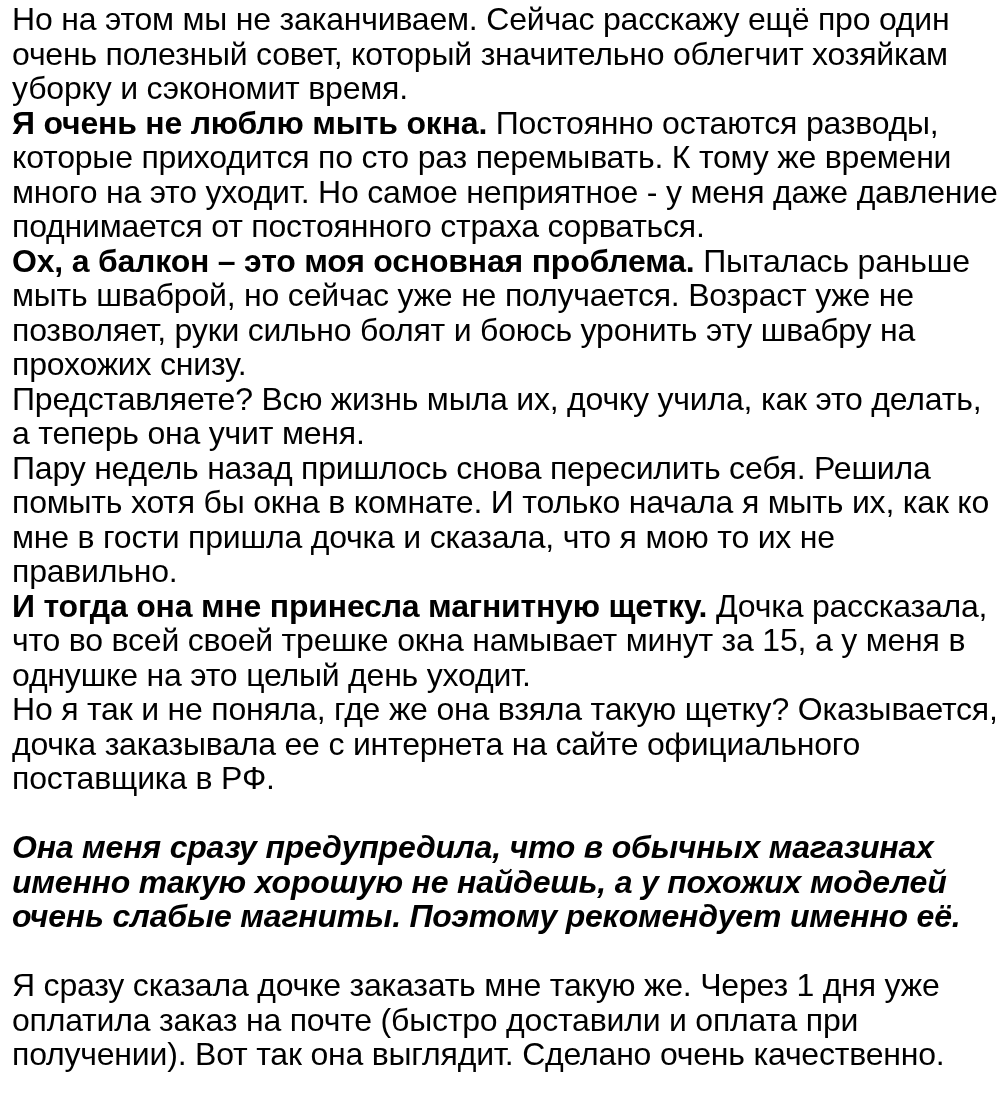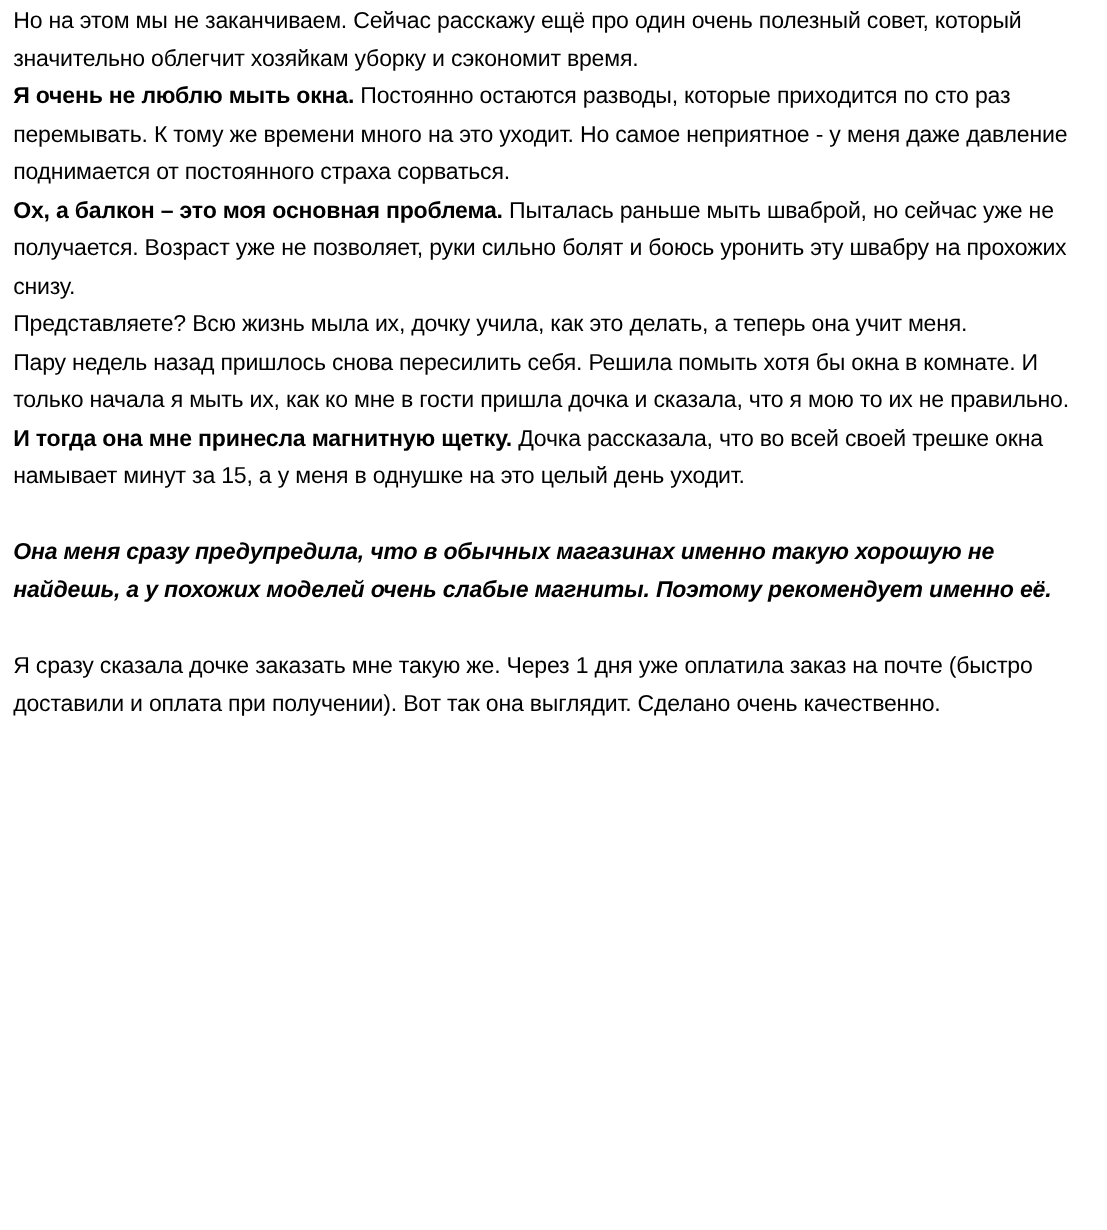--- a/index.html
+++ b/index.html
@@ -10,21 +10,21 @@
     body {
       width: 1006px;
       height: 1118px;
       overflow: hidden;
       font-family: "Liberation Sans", sans-serif;
       color: #000000;
     }
     .article {
       padding: 2px 0 0 12px;
       width: 990px;
-      font-size: 21px;
+      font-size: 32px;
       line-height: 34.5px;
       letter-spacing: -0.2px;
     }
     .article p {
       margin: 0;
     }
     .article b {
       font-weight: bold;
     }
     .gap {
@@ -44,20 +44,21 @@
   <p><b>Я очень не люблю мыть окна.</b><span> Постоянно остаются разводы, которые приходится по сто раз перемывать. К тому же времени много на это уходит. Но самое неприятное - у меня даже давление поднимается от постоянного страха сорваться.</span></p>
 
   <p><b>Ох, а балкон – это моя основная проблема.</b><span> Пыталась раньше мыть шваброй, но сейчас уже не получается. Возраст уже не позволяет, руки сильно болят и боюсь уронить эту швабру на прохожих снизу.</span></p>
 
   <p><span>Представляете? Всю жизнь мыла их, дочку учила, как это делать, а теперь она учит меня.</span></p>
 
   <p><span>Пару недель назад пришлось снова пересилить себя. Решила помыть хотя бы окна в комнате. И только начала я мыть их, как ко мне в гости пришла дочка и сказала, что я мою то их не правильно.</span></p>
 
   <p><b>И тогда она мне принесла магнитную щетку.</b><span> Дочка рассказала, что во всей своей трешке окна намывает минут за 15, а у меня в однушке на это целый день уходит.</span></p>
 
+  <p><span>Но я так и не поняла, где же она взяла такую щетку? Оказывается, дочка заказывала ее с интернета на сайте официального поставщика в РФ.</span></p>
 
   <div class="gap"></div>
 
   <p class="bold-para"><span>Она меня сразу предупредила, что в обычных магазинах именно такую хорошую не найдешь, а у похожих моделей очень слабые магниты. Поэтому рекомендует именно её.</span></p>
 
   <div class="gap"></div>
 
   <p><span>Я сразу сказала дочке заказать мне такую же. Через 1 дня уже оплатила заказ на почте (быстро доставили и оплата при получении). Вот так она выглядит. Сделано очень качественно.</span></p>
 </div>
 

